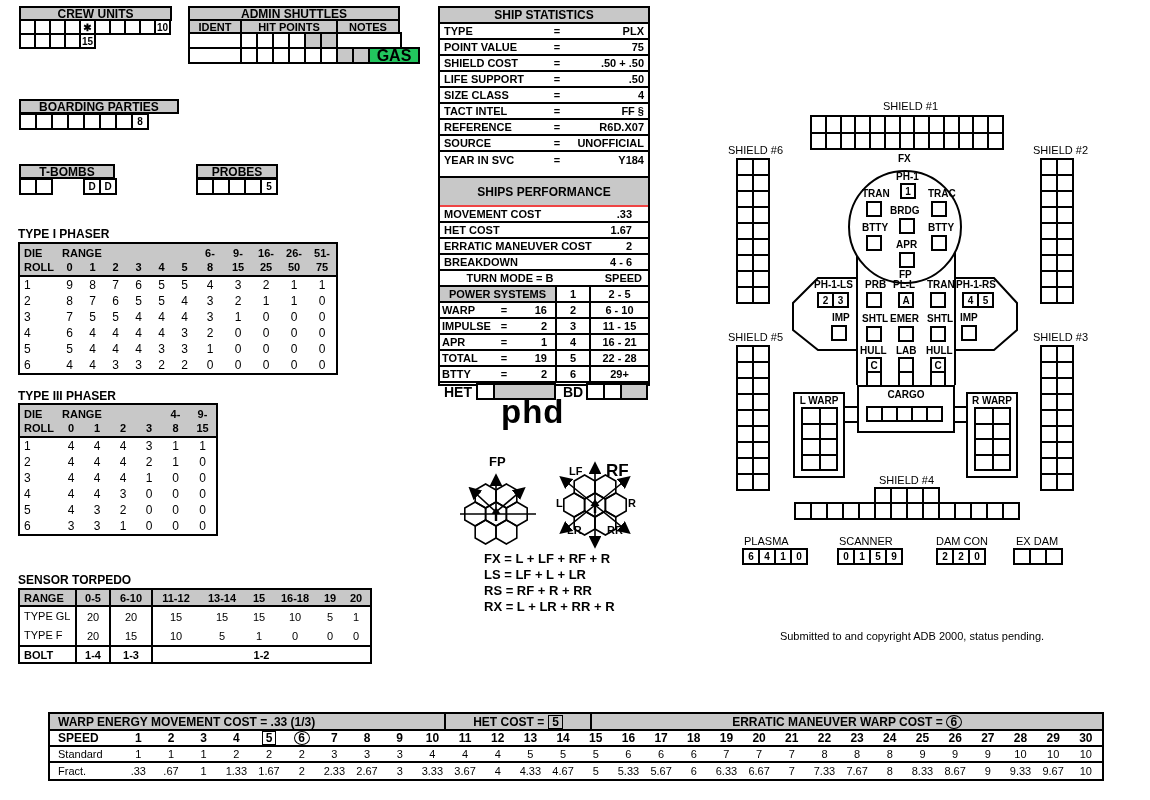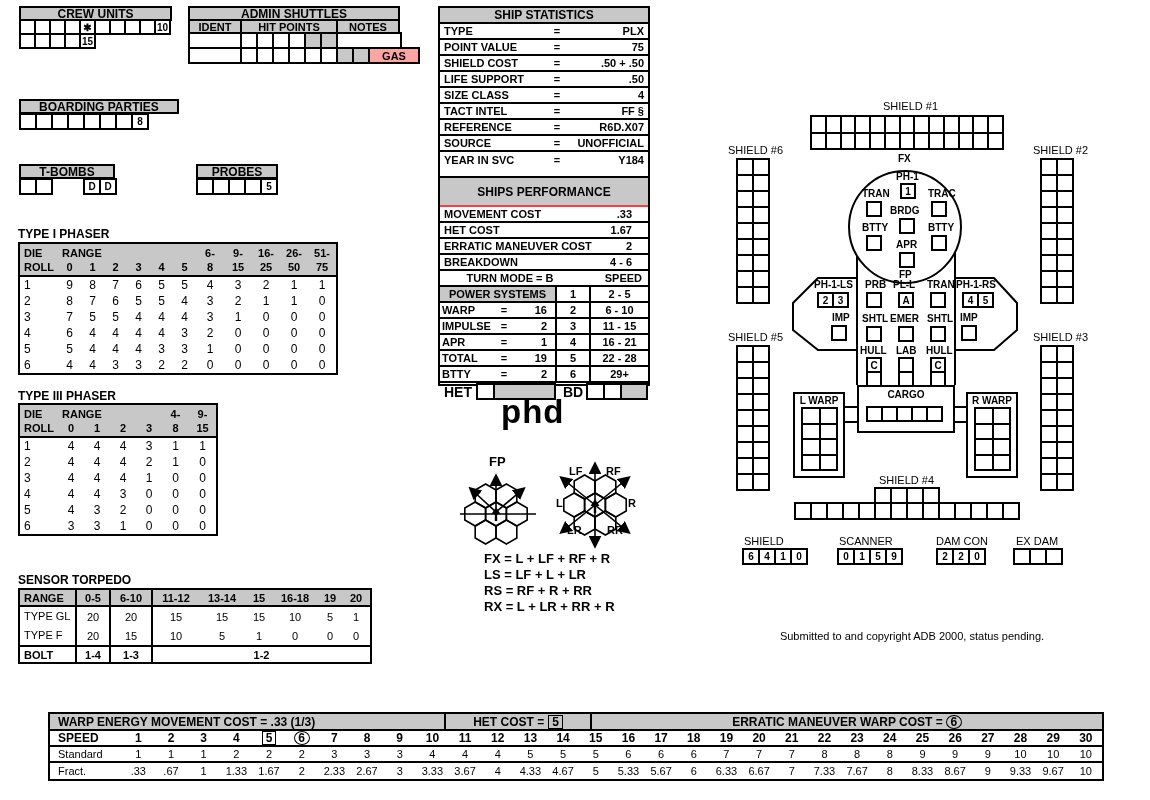--- a/index.html
+++ b/index.html
@@ -18,21 +18,21 @@
   .b16{width:16px;height:16px}
   .b17{width:17px;height:16px}
   .gray{background:#c8c8c8}
   .stack{display:flex;flex-direction:column}
   .stack .bx{margin:0 0 -2px 0}
   .sgrid{display:grid;gap:2px;background:#000;border:2px solid #000;box-sizing:border-box}
   .sgrid>div{background:#fff}
   .hcell{box-sizing:border-box;height:15px;border:2px solid #000;background:#c8c8c8;font-weight:bold;
     font-size:11px;display:flex;align-items:center;justify-content:center;margin-right:-2px}
   .wcell2{border:2px solid #000;background:#fff;box-sizing:border-box;margin-right:-2px;flex:none}
-  .gascell{border:2px solid #000;background:#fca5a5;font-weight:bold;font-size:11px;display:flex;
+  .gascell{border:2px solid #000;background:#22c55e;font-weight:bold;font-size:16px;display:flex;
     align-items:center;justify-content:center;box-sizing:border-box;flex:none}
   
   .kv3row{display:flex;align-items:center;height:16px;border-bottom:2px solid #000;font-weight:bold;
     font-size:11px;padding:0 4px;box-sizing:border-box}
   .kv3row:last-child{border-bottom:none}
   .kv3row .k{width:100px}
   .kv3row .e{width:26px;text-align:center}
   .kv3row .v{flex:1;text-align:right}
   .pwr .kv3row{padding:0 2px;border-bottom:2px solid #000}
   .pwr .kv3row .k{width:54px}
@@ -635,21 +635,21 @@
       <line x1="44" y1="44" x2="76" y2="18" marker-end="url(#ah)"></line>
       <line x1="44" y1="44" x2="12" y2="70" marker-end="url(#ah)"></line>
       <line x1="44" y1="44" x2="76" y2="70" marker-end="url(#ah)"></line>
     </g>
     <g fill="#000">
         <path d="M44,52 L44,43" stroke="#000" stroke-width="2.4"></path>
         <polygon points="44,38 39.5,45 48.5,45"></polygon>
       </g>
   </svg>
   <span class="slbl abs" style="left:569px;top:466px;font-size:11px">LF</span>
-  <span class="slbl abs" style="left:606px;top:466px;font-size:11px">RF</span>
+  <span class="slbl abs" style="left:606px;top:466px;font-size:17px">RF</span>
   <span class="slbl abs" style="left:556px;top:498px;font-size:11px">L</span>
   <span class="slbl abs" style="left:628px;top:498px;font-size:11px">R</span>
   <span class="slbl abs" style="left:567px;top:525px;font-size:11px">LR</span>
   <span class="slbl abs" style="left:607px;top:525px;font-size:11px">RR</span>
 
   <div class="abs" style="left:484px;top:551px">
     <div class="formula">FX = L + LF + RF + R</div>
     <div class="formula">LS = LF + L + LR</div>
     <div class="formula">RS = RF + R + RR</div>
     <div class="formula">RX = L + LR + RR + R</div>
@@ -899,21 +899,21 @@
       <div></div>
       <div></div>
       <div></div>
       <div></div>
       <div></div>
       <div></div>
       <div></div>
       <div></div>
     </div>
 
-  <span class="nlbl abs" style="left:744px;top:536px">SHIELD</span>
+  <span class="nlbl abs" style="left:744px;top:536px">PLASMA</span>
   <div class="boxrow abs" style="left:742px;top:548px">
       <span class="bx">6</span>
       <span class="bx">4</span>
       <span class="bx">1</span>
       <span class="bx">0</span>
     </div>
   <span class="nlbl abs" style="left:839px;top:536px">SCANNER</span>
   <div class="boxrow abs" style="left:837px;top:548px">
       <span class="bx">0</span>
       <span class="bx">1</span>

